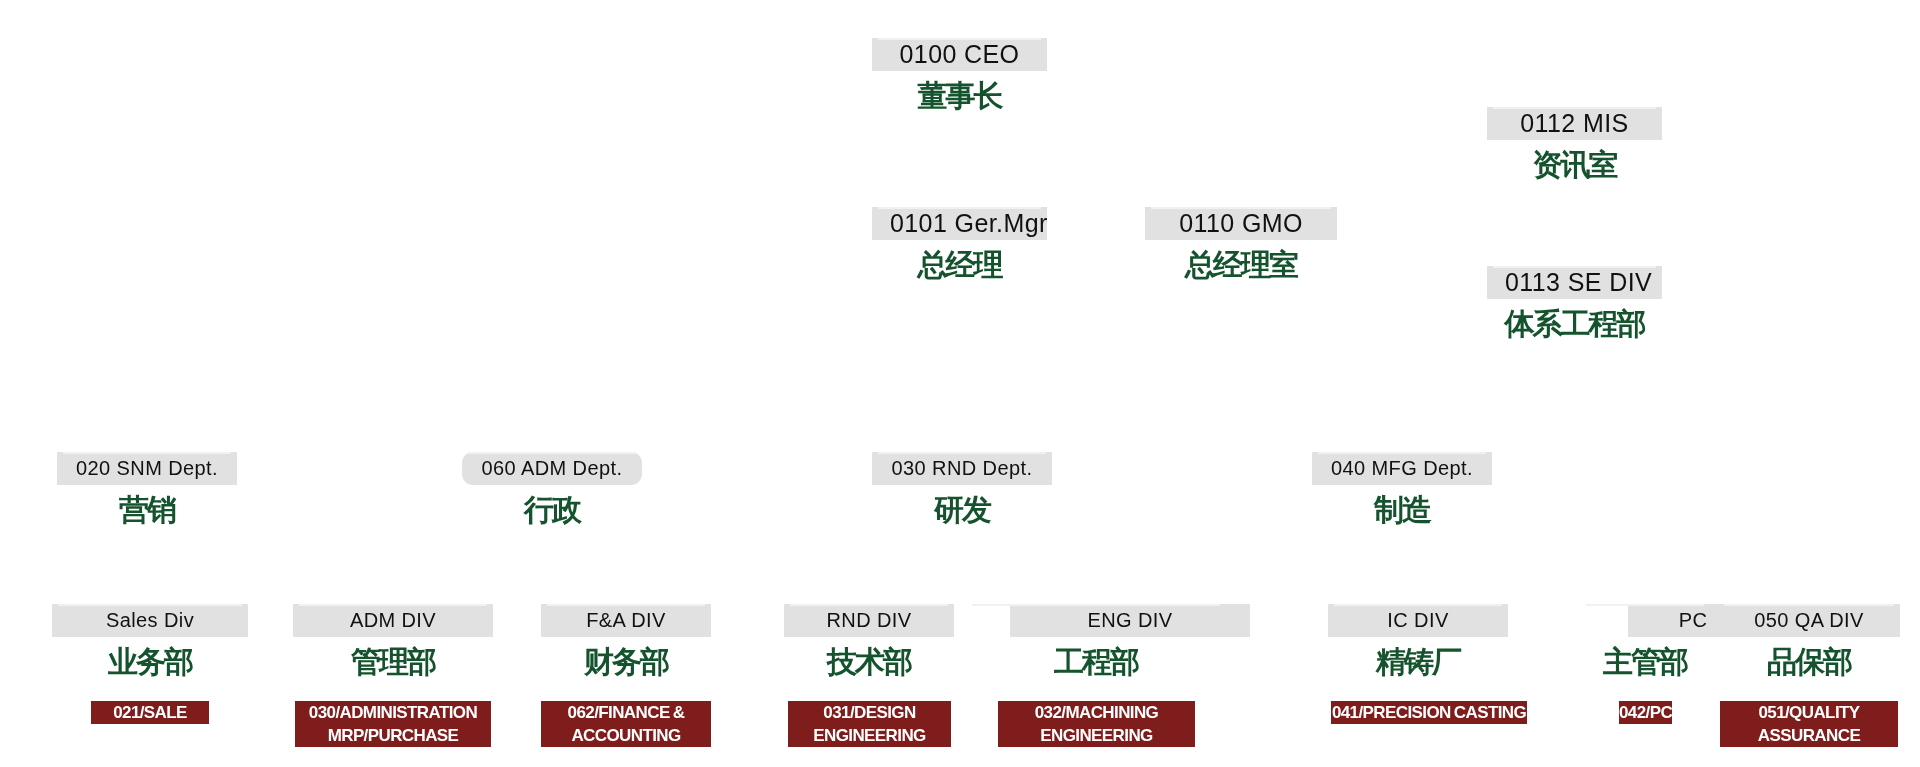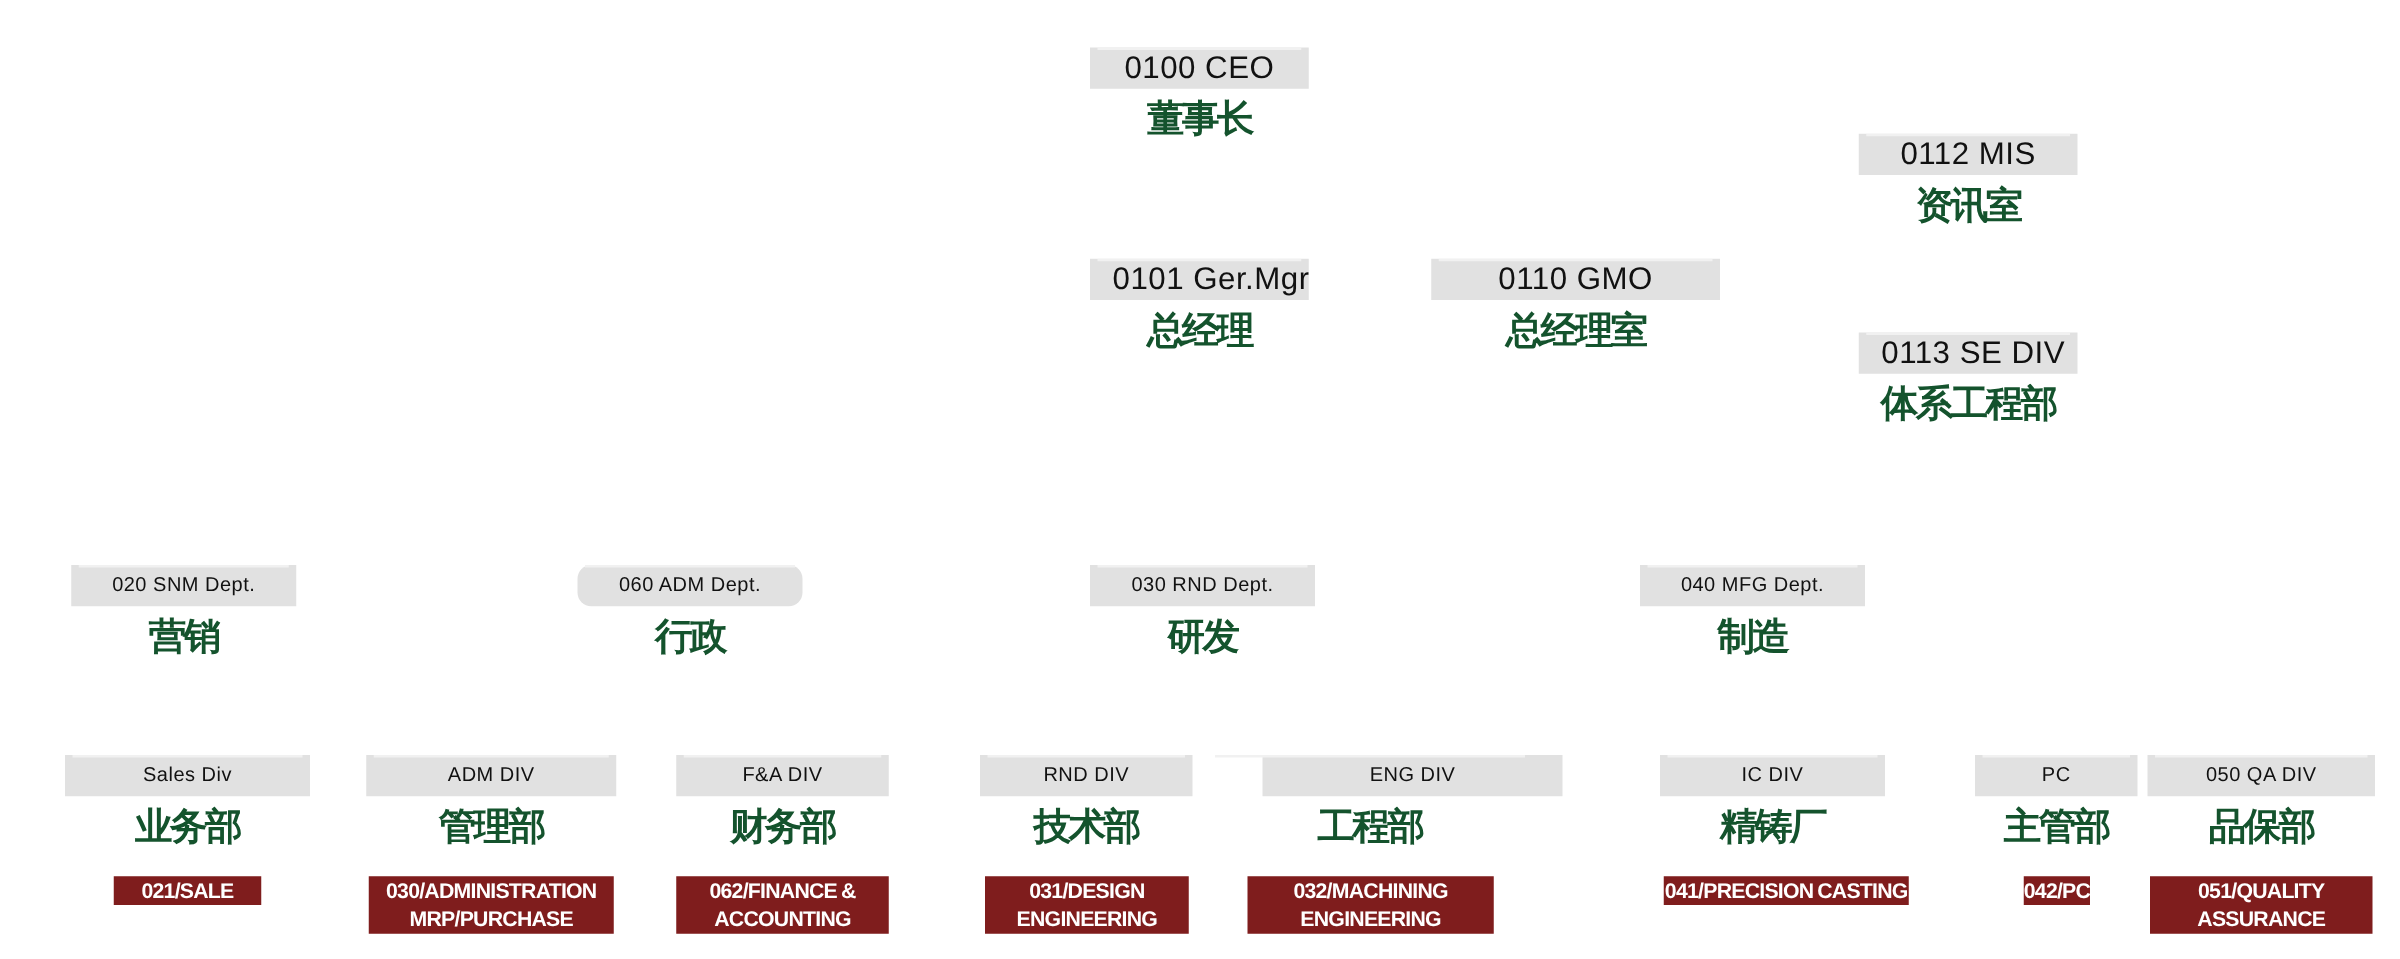--- a/index.html
+++ b/index.html
@@ -80,25 +80,25 @@
     letter-spacing: -0.6px;
     width: 100%;
     max-height: 46px;
     overflow: hidden;
     box-sizing: border-box;
     white-space: normal;
     word-spacing: -1px;
   }
 
   .node.level-top   .node-code { font-size: 25px; }
-  .node.level-div   .node-code { font-size: 16px; }
+  .node.level-div   .node-code { font-size: 20px; }
 
   
   .w-175 { width: 175px; }
-  .w-192 { width: 231px; }
+  .w-192 { width: 192px; }
 </style>
 </head>
 <body>
 
 <div id="chart-canvas">
 
   <div class="node level-top" style="left:872px; top:38px;">
     <span class="node-code w-175">0100  CEO</span>
     <span class="node-name">董事长</span>
   </div>
@@ -173,21 +173,21 @@
     <span class="node-subcode" style="width:197px; margin-left:32px;">032/MACHINING ENGINEERING</span>
   </div>
 
   <div class="node level-div" style="left:1328px; top:604px; width:180px;">
     <span class="node-code" style="width:180px;text-align:center;">IC DIV</span>
     <span class="node-name">精铸厂</span>
     <span class="node-subcode" style="width:196px; margin-left:3px;">041/PRECISION CASTING</span>
   </div>
 
   <div class="node level-div" style="left:1580px; top:604px; width:130px;">
-    <span class="node-code" style="width:130px;">PC</span>
+    <span class="node-code" style="width:130px;margin-left:48px;">PC</span>
     <span class="node-name">主管部</span>
     <span class="node-subcode" style="width:53px; margin-left:39px;">042/PC</span>
   </div>
 
   <div class="node level-div" style="left:1718px; top:604px; width:182px;">
     <span class="node-code" style="width:182px;">050 QA DIV</span>
     <span class="node-name">品保部</span>
     <span class="node-subcode" style="width:178px; margin-left:2px;">051/QUALITY ASSURANCE</span>
   </div>
 

